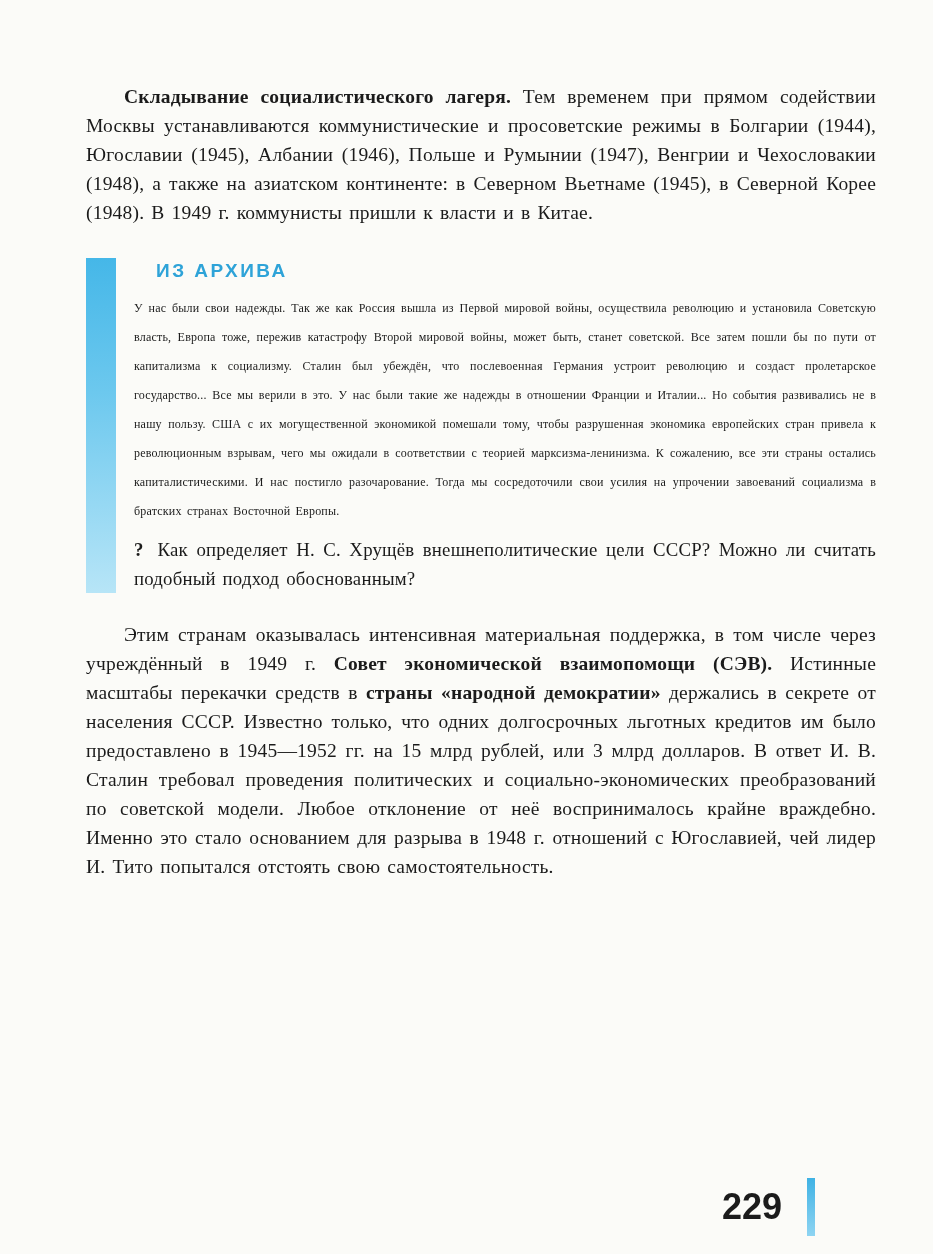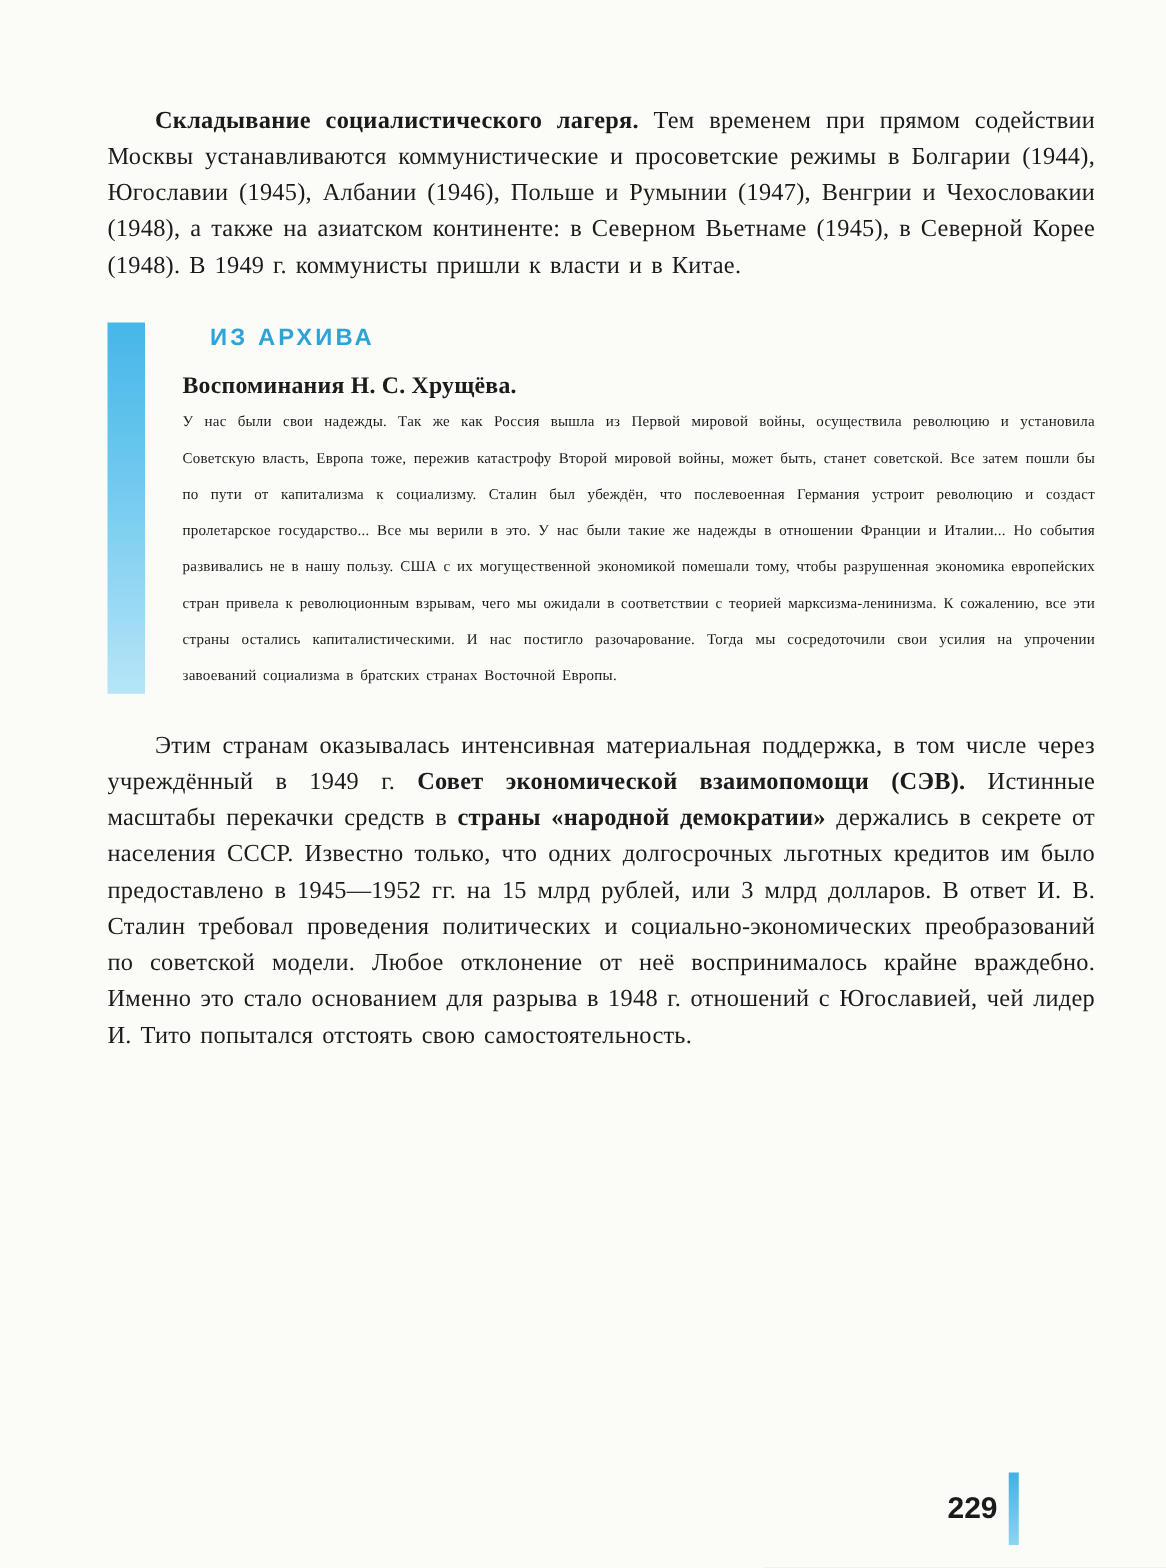--- a/index.html
+++ b/index.html
@@ -41,21 +41,21 @@
     margin-top: 31px;
     margin-bottom: 27px;
   }
   .archive-bar {
     flex: 0 0 30px;
     width: 30px;
     background: linear-gradient(180deg, #45b7e8 0%, #6cc8ee 40%, #b7e5f7 100%);
   }
   .archive-content {
     flex: 1;
-    margin-left: 30px;
+    margin-left: 18px;
   }
   .archive-header {
     font-family: "Liberation Sans", sans-serif;
     font-weight: bold;
     font-size: 19px;
     letter-spacing: 2.5px;
     color: #2ea3d8;
     margin: 2px 0 12px 22px;
   }
   .archive-title {
@@ -89,44 +89,44 @@
   .footer {
     position: absolute;
     right: 118px;
     bottom: 18px;
     display: flex;
     align-items: center;
   }
   .page-num {
     font-family: "Liberation Sans", sans-serif;
     font-weight: bold;
-    font-size: 24px;
+    font-size: 36px;
     color: #1b1b1b;
-    margin-right: 9px;
+    margin-right: 25px;
   }
   .page-bar {
     width: 8px;
     height: 58px;
     background: linear-gradient(180deg, #3fb2e4 0%, #8ed4f2 100%);
   }
 </style>
 </head>
 <body>
 
 <div class="page">
   <div class="content">
 
     <p class="para"><b>Складывание социалистического лагеря.</b><span> Тем временем при прямом содействии Москвы устанавливаются коммунистические и просоветские режимы в Болгарии (1944), Югославии (1945), Албании (1946), Польше и Румынии (1947), Венгрии и Чехословакии (1948), а также на азиатском континенте: в Северном Вьетнаме (1945), в Северной Корее (1948). В 1949 г. коммунисты пришли к власти и в Китае.</span></p>
 
     <div class="archive">
       <div class="archive-bar"></div>
       <div class="archive-content">
         <div class="archive-header">ИЗ АРХИВА</div>
-        <p class="archive-title">Воспоминания Н. С. Хрущёва.</p>
         <p class="archive-body">У нас были свои надежды. Так же как Россия вышла из Первой мировой войны, осуществила революцию и установила Советскую власть, Европа тоже, пережив катастрофу Второй мировой войны, может быть, станет советской. Все затем пошли бы по пути от капитализма к социализму. Сталин был убеждён, что послевоенная Германия устроит революцию и создаст пролетарское государство... Все мы верили в это. У нас были такие же надежды в отношении Франции и Италии... Но события развивались не в нашу пользу. США с их могущественной экономикой помешали тому, чтобы разрушенная экономика европейских стран привела к революционным взрывам, чего мы ожидали в соответствии с теорией марксизма-ленинизма. К сожалению, все эти страны остались капиталистическими. И нас постигло разочарование. Тогда мы сосредоточили свои усилия на упрочении завоеваний социализма в братских странах Восточной Европы.</p>
+        <div class="archive-question"><span class="qmark">?</span><span class="qtext">Как определяет Н. С. Хрущёв внешнеполитические цели СССР? Можно ли считать подобный подход обоснованным?</span></div>
       </div>
     </div>
 
     <p class="para"><span>Этим странам оказывалась интенсивная материальная поддержка, в том числе через учреждённый в 1949 г. </span><b>Совет экономической взаимопомощи (СЭВ).</b><span> Истинные масштабы перекачки средств в </span><b>страны «народной демократии»</b><span> держались в секрете от населения СССР. Известно только, что одних долгосрочных льготных кредитов им было предоставлено в 1945—1952 гг. на 15 млрд рублей, или 3 млрд долларов. В ответ И. В. Сталин требовал проведения политических и социально-экономических преобразований по советской модели. Любое отклонение от неё воспринималось крайне враждебно. Именно это стало основанием для разрыва в 1948 г. отношений с Югославией, чей лидер И. Тито попытался отстоять свою самостоятельность.</span></p>
 
 
   </div>
 
   <div class="footer">
     <span class="page-num">229</span>

